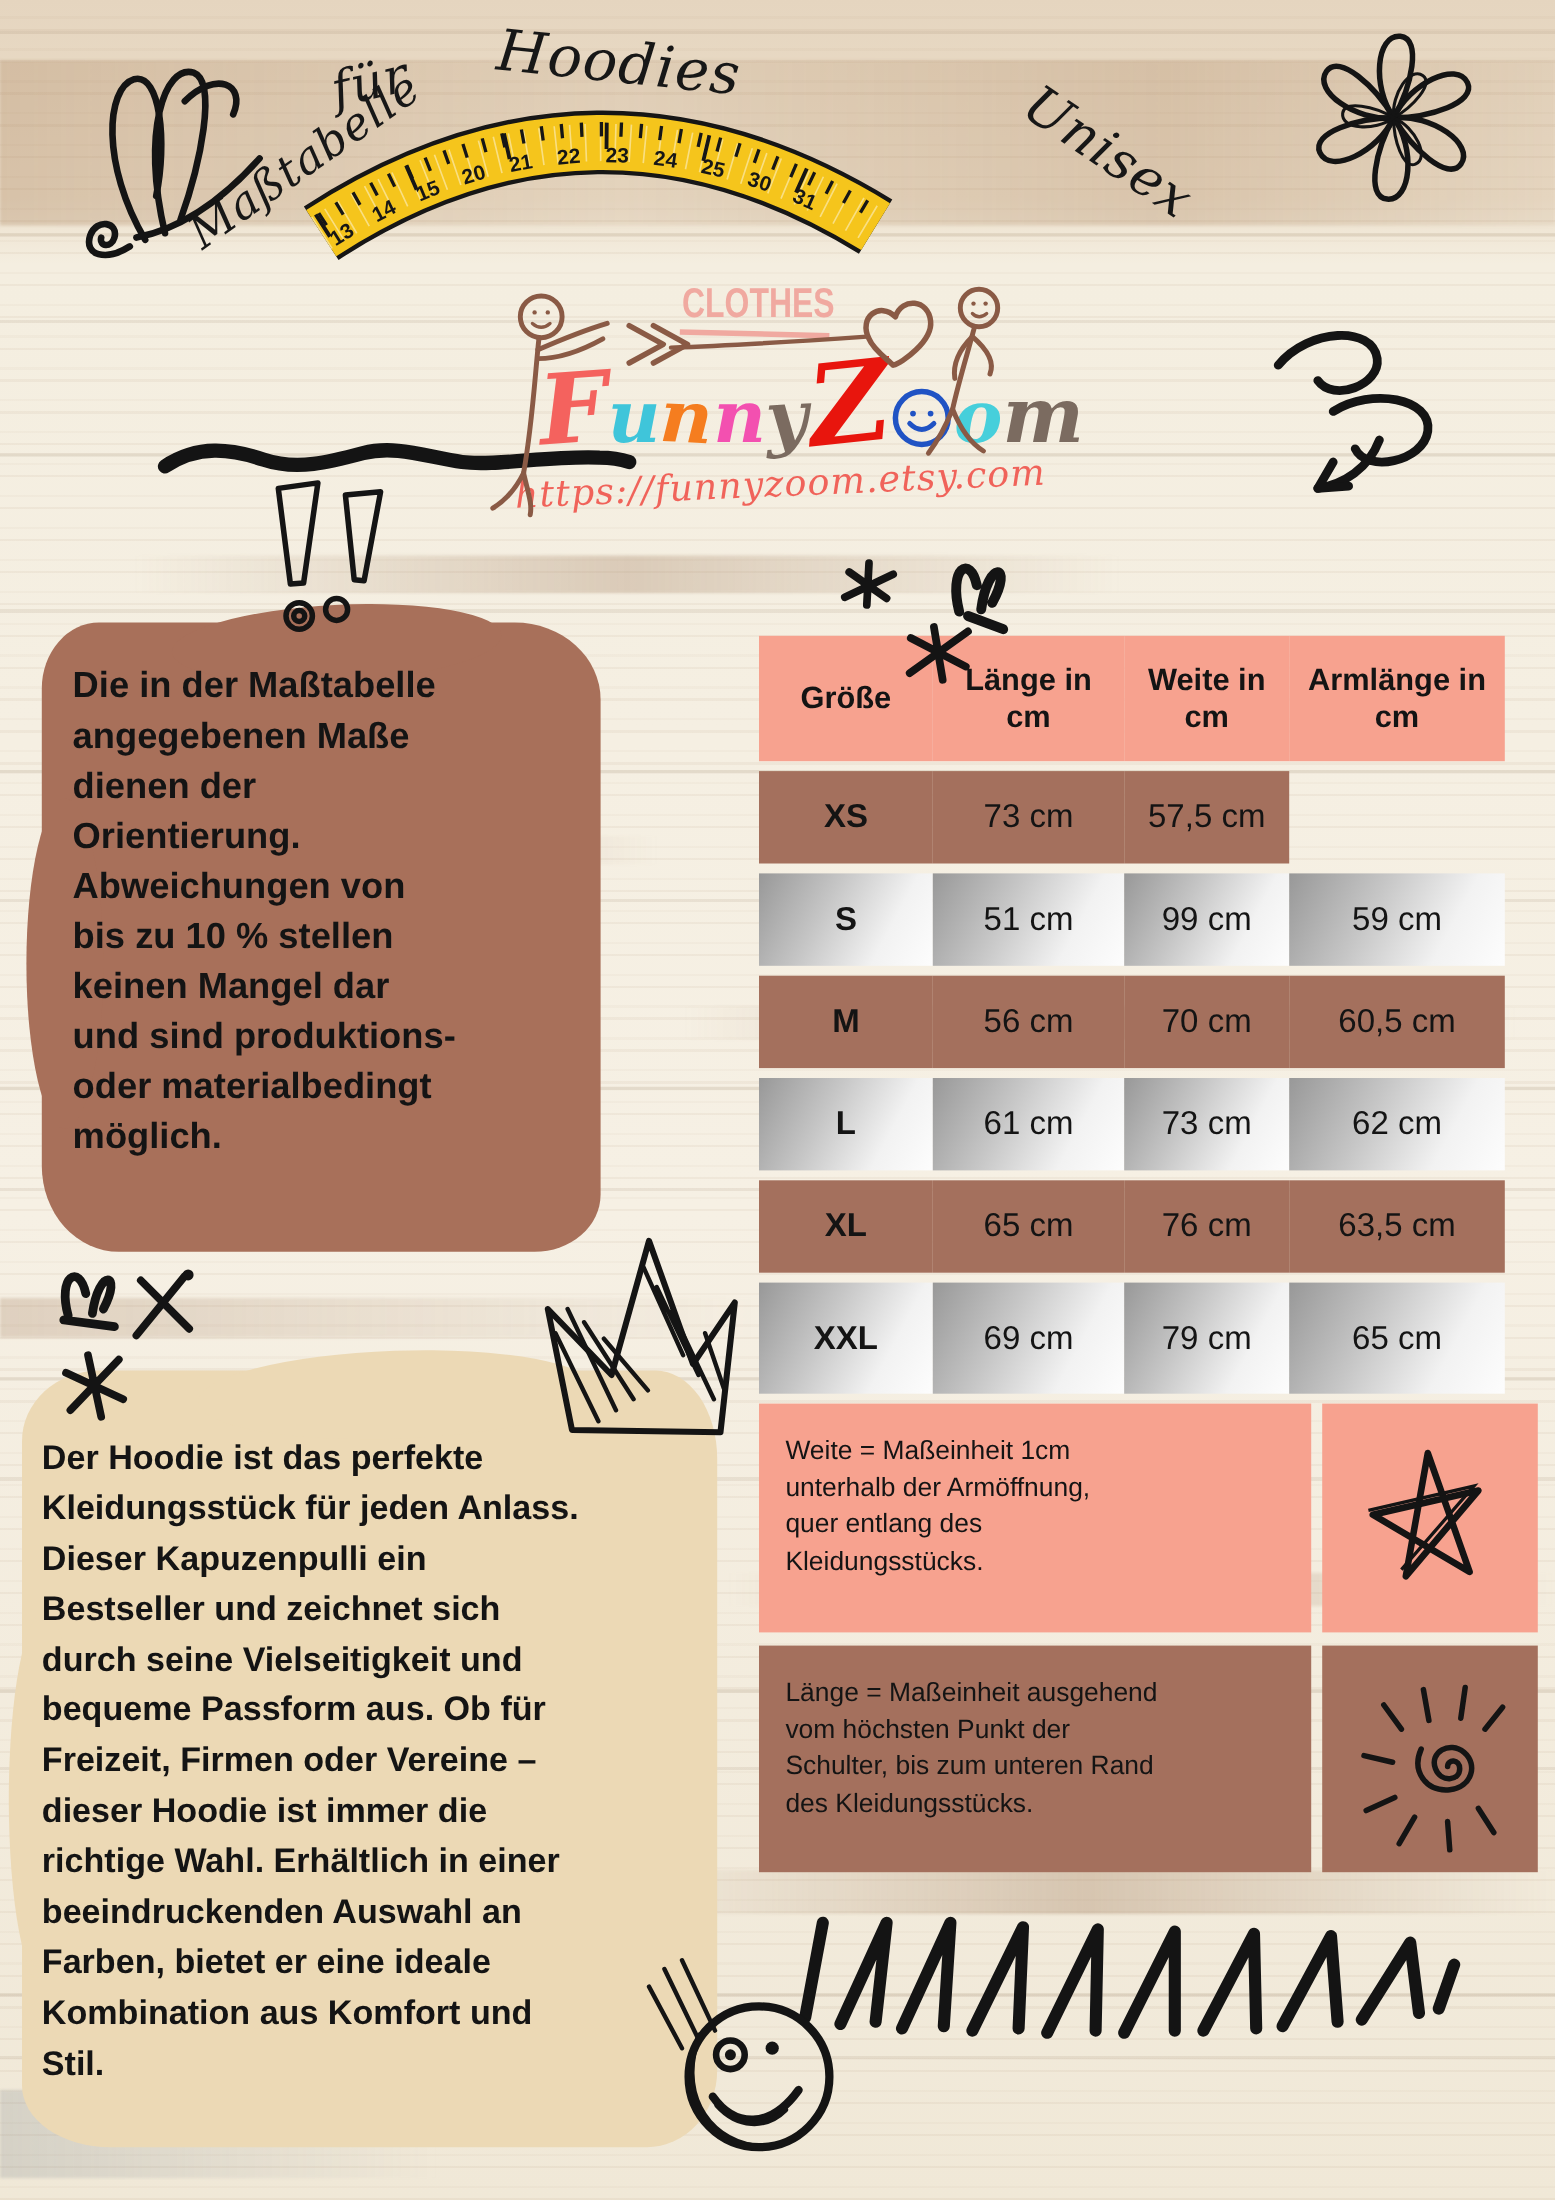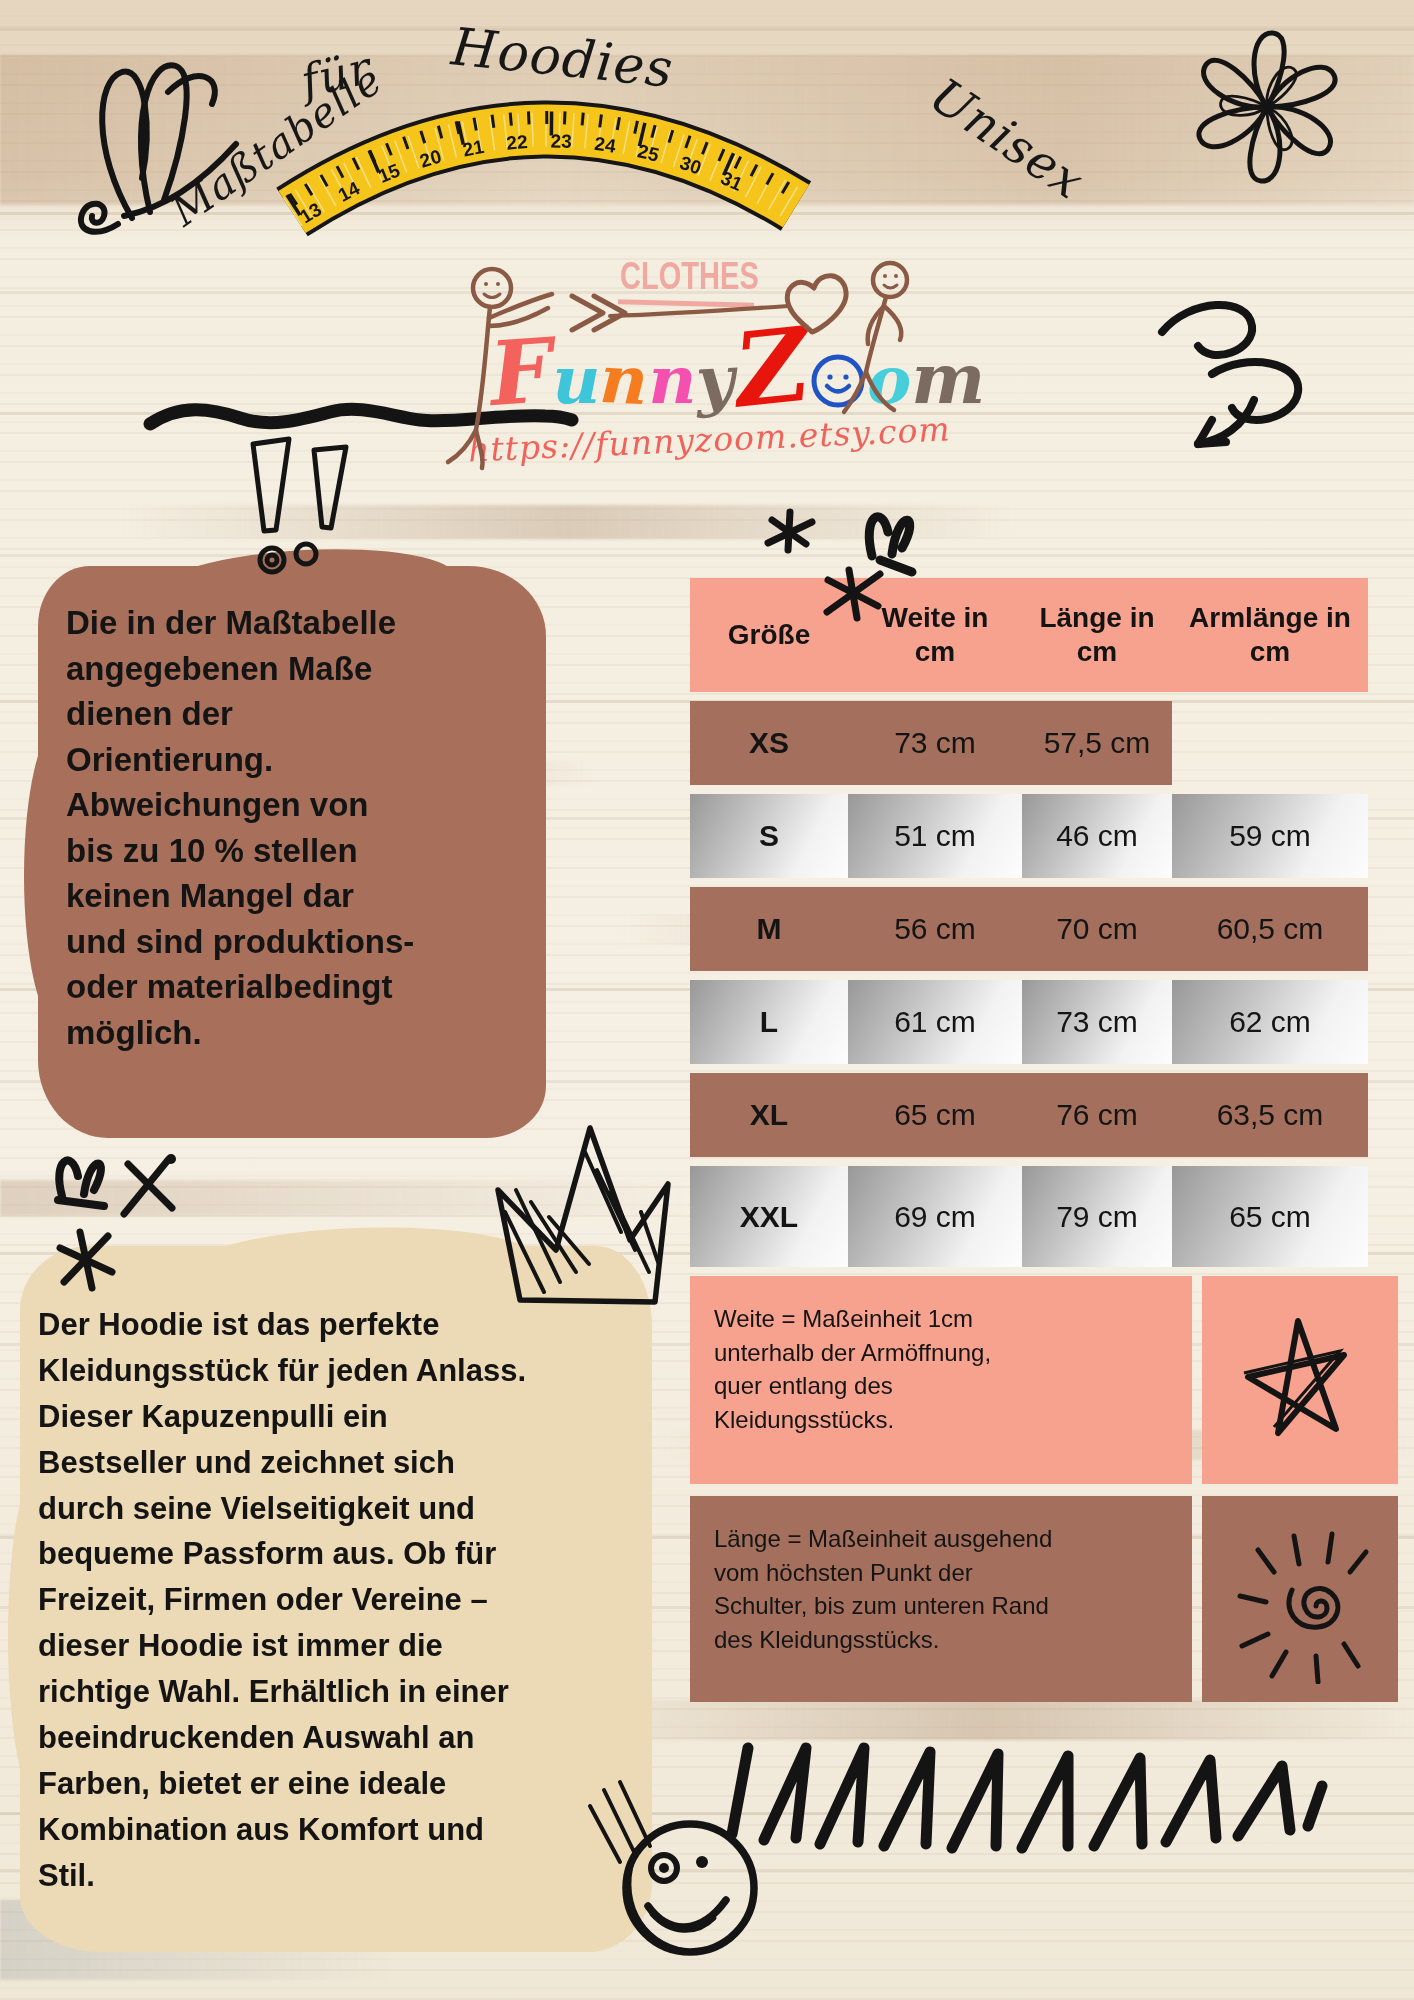--- a/index.html
+++ b/index.html
@@ -182,33 +182,33 @@
 richtige Wahl. Erhältlich in einer
 beeindruckenden Auswahl an
 Farben, bietet er eine ideale
 Kombination aus Komfort und
 Stil.</div>
   </div>
 
   <div class="size-table">
     <div class="t-row t-head">
       <div class="cell">Größe</div>
+      <div class="cell">Länge in cm</div>
       <div class="cell">Weite in cm</div>
-      <div class="cell">Länge in cm</div>
       <div class="cell">Armlänge in cm</div>
     </div>
     <div class="t-row t-data">
       <div class="cell brown size">XS</div>
       <div class="cell brown">73 cm</div>
       <div class="cell brown">57,5 cm</div>
     </div>
     <div class="t-row t-data">
       <div class="cell silver size">S</div>
       <div class="cell silver">51 cm</div>
-      <div class="cell silver">46 cm</div>
+      <div class="cell silver">99 cm</div>
       <div class="cell silver">59 cm</div>
     </div>
     <div class="t-row t-data">
       <div class="cell brown size">M</div>
       <div class="cell brown">56 cm</div>
       <div class="cell brown">70 cm</div>
       <div class="cell brown">60,5 cm</div>
     </div>
     <div class="t-row t-data">
       <div class="cell silver size">L</div>

